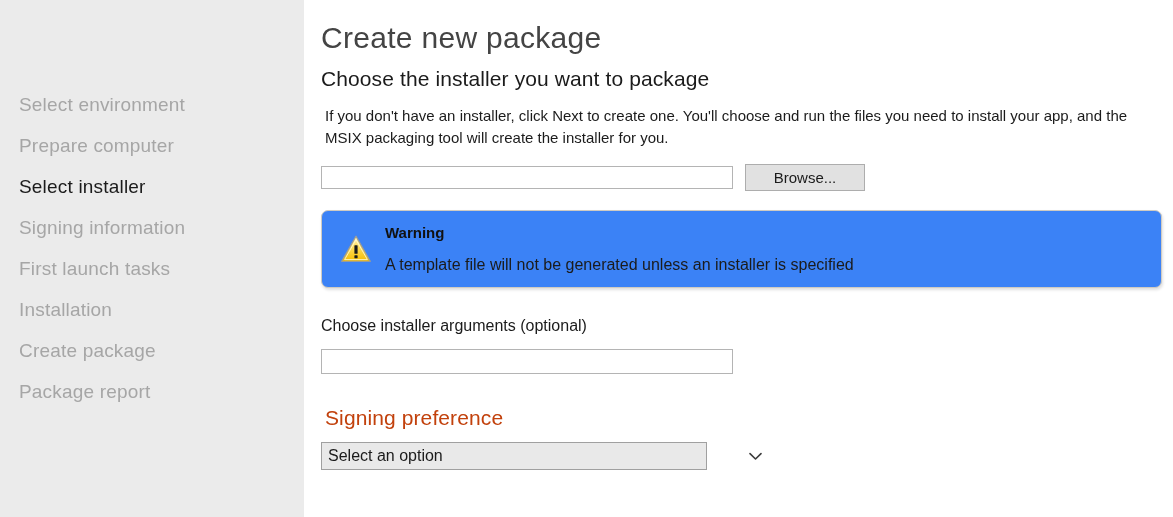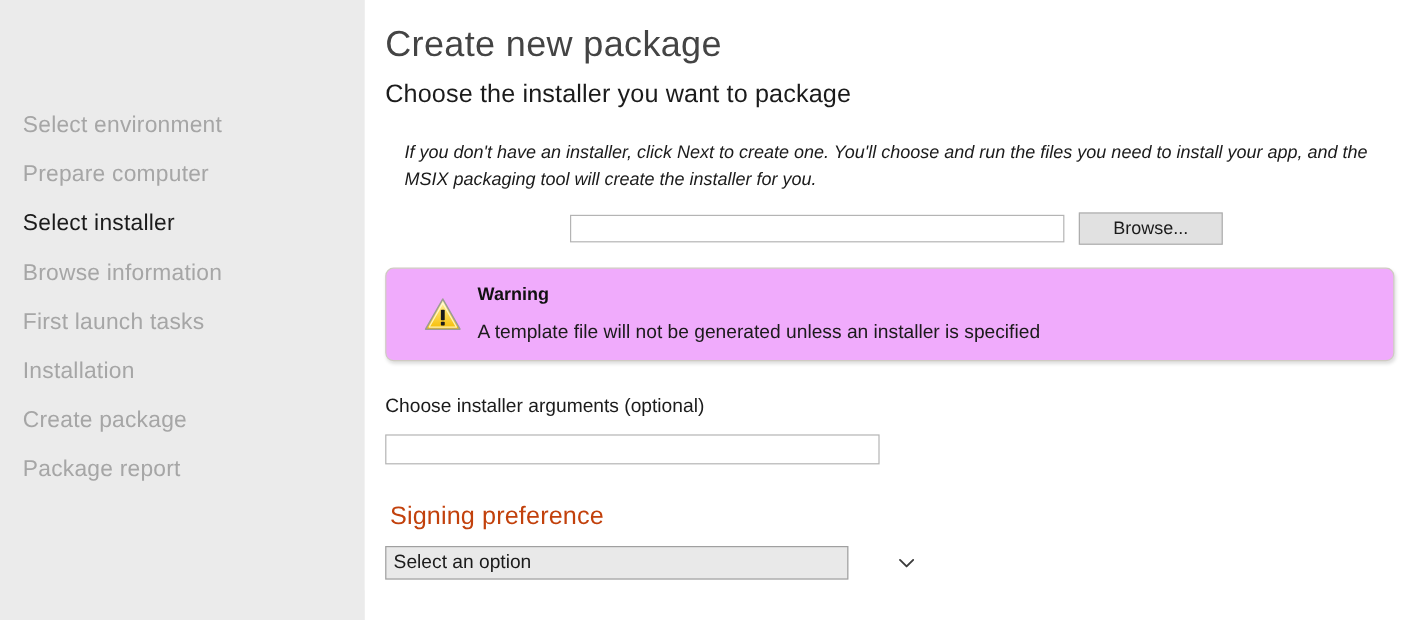--- a/index.html
+++ b/index.html
@@ -69,32 +69,30 @@
     color: #1b1b1b;
     margin: 0;
     padding-top: 12px;
     letter-spacing: 0.005em;
   }
 
   #section-desc {
     font-size: 15px;
     color: #1b1b1b;
     line-height: 22px;
-    margin: 16px;
+    margin: 4px;
     padding-top: 10px;
     max-width: 832px;
-    font-style: italic;
   }
 
   
   .installer-row {
     display: flex;
     align-items: center;
     margin-top: 15px;
-    justify-content: center;
   }
   .text-input {
     width: 412px;
     height: 23px;
     box-sizing: border-box;
     border: 1px solid #b4b4b4;
     background: #ffffff;
     font-family: "Liberation Sans", sans-serif;
     font-size: 14px;
     color: #1b1b1b;
@@ -114,27 +112,27 @@
     cursor: default;
     padding: 0;
   }
 
   
   #warning-banner {
     margin-top: 19px;
     width: 841px;
     height: 78px;
     box-sizing: border-box;
-    background: #f0abfc;
+    background: #3b82f6;
     border: 1px solid #cfcbc2;
     border-radius: 7px;
     box-shadow: 1px 2px 3px rgba(0,0,0,0.13);
     display: flex;
     align-items: center;
-    padding: 0 0 0 30px;
+    padding: 0 0 0 17px;
   }
   #warning-icon {
     flex: 0 0 34px;
     width: 34px;
     height: 34px;
     margin-right: 12px;
   }
   #warning-texts {
     display: flex;
     flex-direction: column;
@@ -216,21 +214,21 @@
     <div class="nav-item">
       <span>Select environment</span>
     </div>
     <div class="nav-item">
       <span>Prepare computer</span>
     </div>
     <div class="nav-item active">
       <span>Select installer</span>
     </div>
     <div class="nav-item">
-      <span>Browse information</span>
+      <span>Signing information</span>
     </div>
     <div class="nav-item">
       <span>First launch tasks</span>
     </div>
     <div class="nav-item">
       <span>Installation</span>
     </div>
     <div class="nav-item">
       <span>Create package</span>
     </div>

